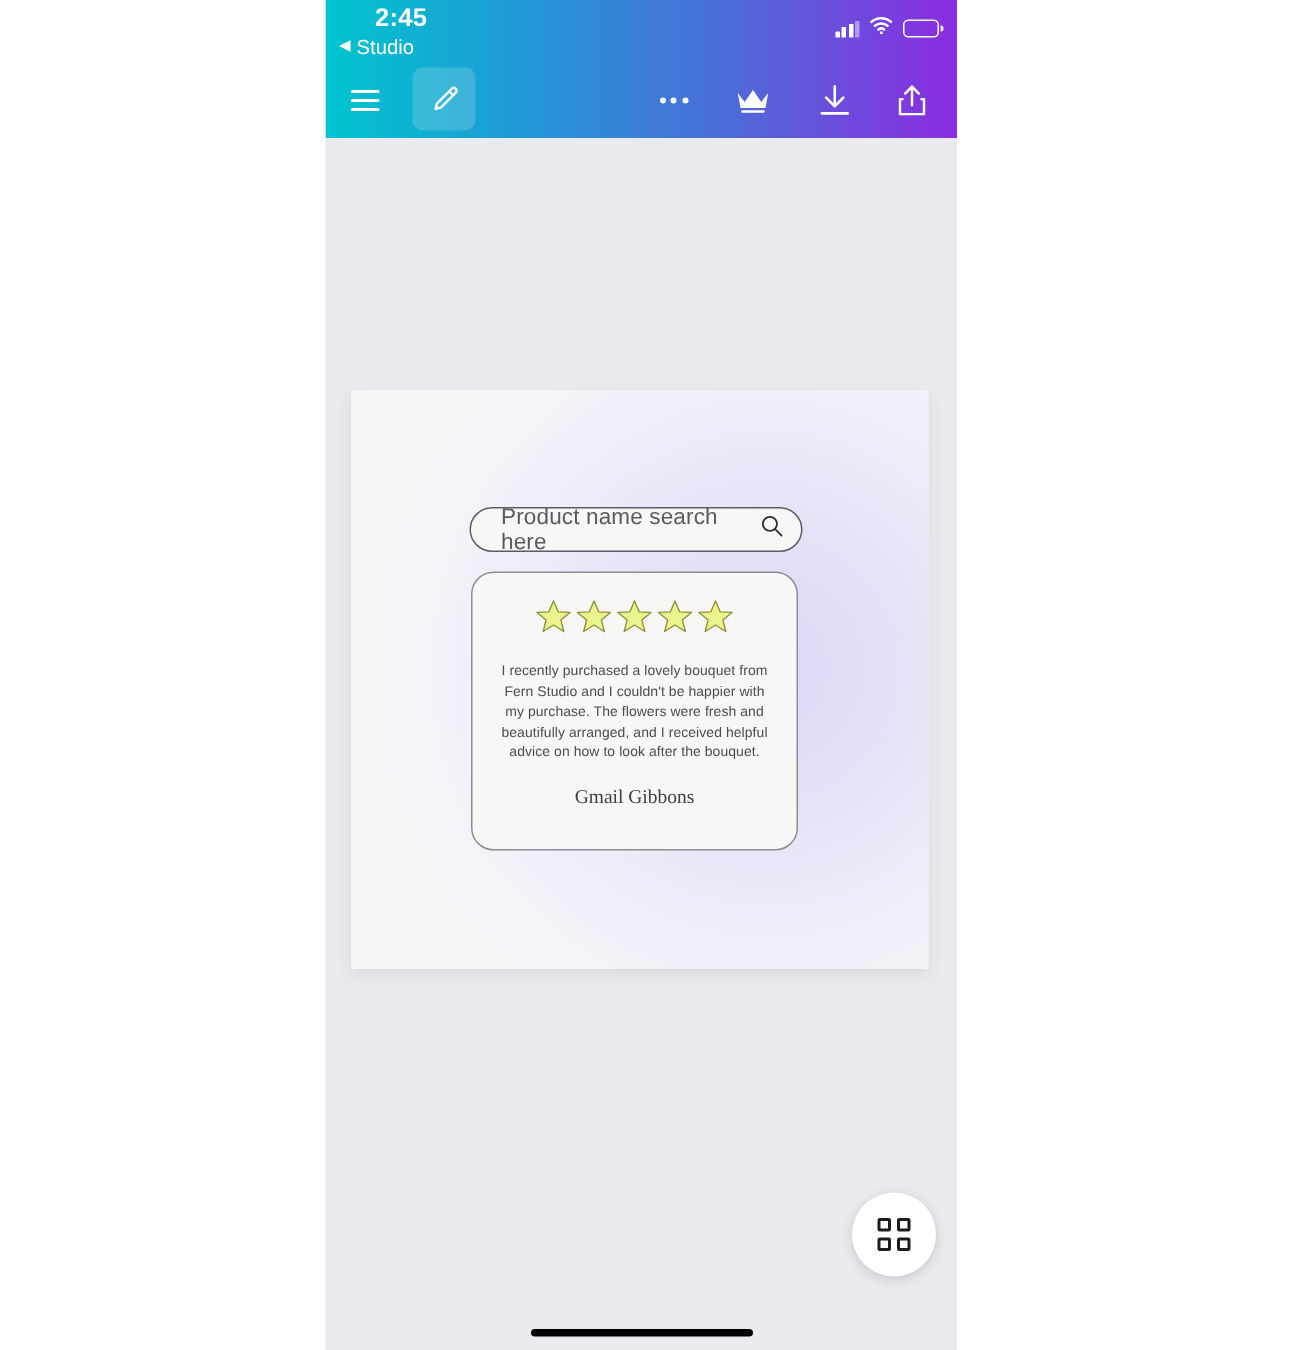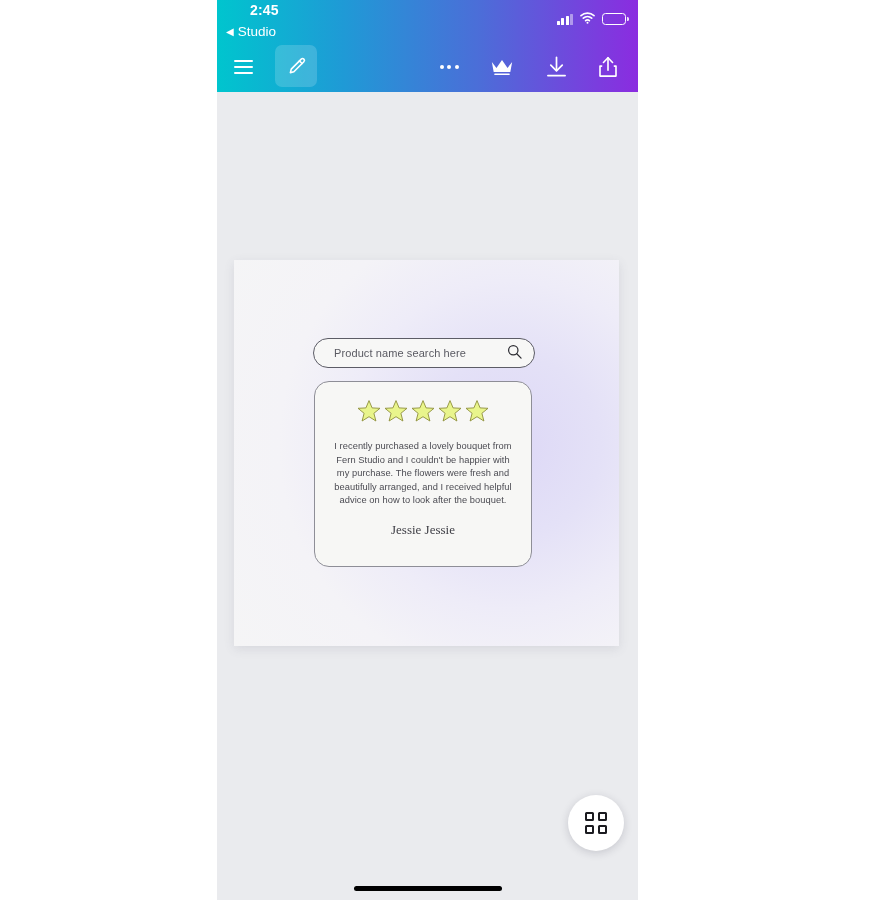--- a/index.html
+++ b/index.html
@@ -31,21 +31,21 @@
     position: absolute;
     left: 0; top: 0;
     width: 421px;
     height: 42px;
     background: linear-gradient(to right, #00c5ce 0%, #1f9ad6 30%, #4b6ed8 62%, #8b2ce0 100%);
     color: #ffffff;
   }
   #status-time {
     position: absolute;
     left: 33px; top: 2px;
-    font-size: 14px;
+    font-size: 17px;
     font-weight: bold;
     letter-spacing: 0.2px;
   }
   #back-link {
     position: absolute;
     left: 9px; top: 24px;
     font-size: 13.5px;
     display: flex;
     align-items: center;
     gap: 4px;
@@ -148,21 +148,21 @@
     border: 1px solid #5c5c66;
     border-radius: 16px;
     background: #f7f7f6;
     display: flex;
     align-items: center;
     box-sizing: border-box;
     padding: 0 12px 0 20px;
   }
   #search-text {
     flex: 1;
-    font-size: 11px;
+    font-size: 15px;
     color: #5a5a62;
     letter-spacing: 0.1px;
   }
 
   
   #review-card {
     position: absolute;
     left: 80px;
     top: 121px;
     width: 218px;
@@ -331,21 +331,21 @@
               <polygon points="12,1.6 15.1,8.9 23,9.3 16.9,14.3 18.9,22 12,17.7 5.1,22 7.1,14.3 1,9.3 8.9,8.9" fill="#e9f58c" stroke="#8d8f3b" stroke-width="0.9" stroke-linejoin="round"></polygon>
             </svg>
         </span>
         <span>
           <svg width="24" height="24" viewBox="0 0 24 24">
               <polygon points="12,1.6 15.1,8.9 23,9.3 16.9,14.3 18.9,22 12,17.7 5.1,22 7.1,14.3 1,9.3 8.9,8.9" fill="#e9f58c" stroke="#8d8f3b" stroke-width="0.9" stroke-linejoin="round"></polygon>
             </svg>
         </span>
       </div>
       <div id="review-text">I recently purchased a lovely bouquet from Fern Studio and I couldn't be happier with my purchase. The flowers were fresh and beautifully arranged, and I received helpful advice on how to look after the bouquet.</div>
-      <div id="review-author">Jessie Jessie</div>
+      <div id="review-author">Gmail Gibbons</div>
     </div>
 
   </div>
 
   <div id="fab">
     <span class="grid-icon">
       <i></i>
         <i></i>
         <i></i>
         <i></i>

